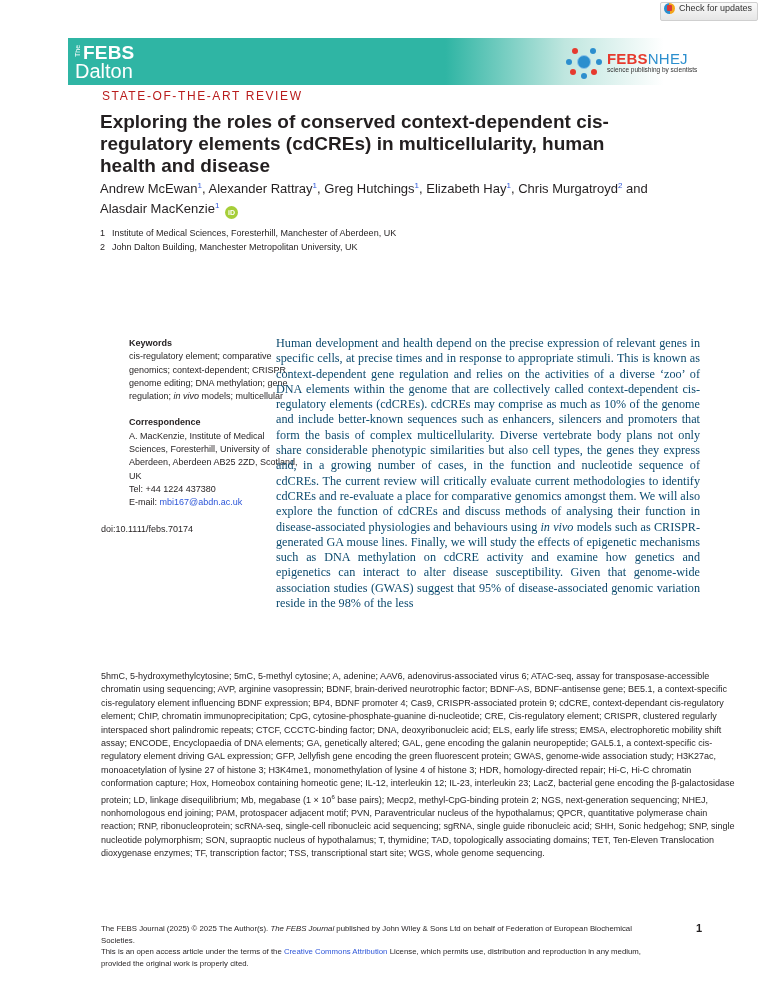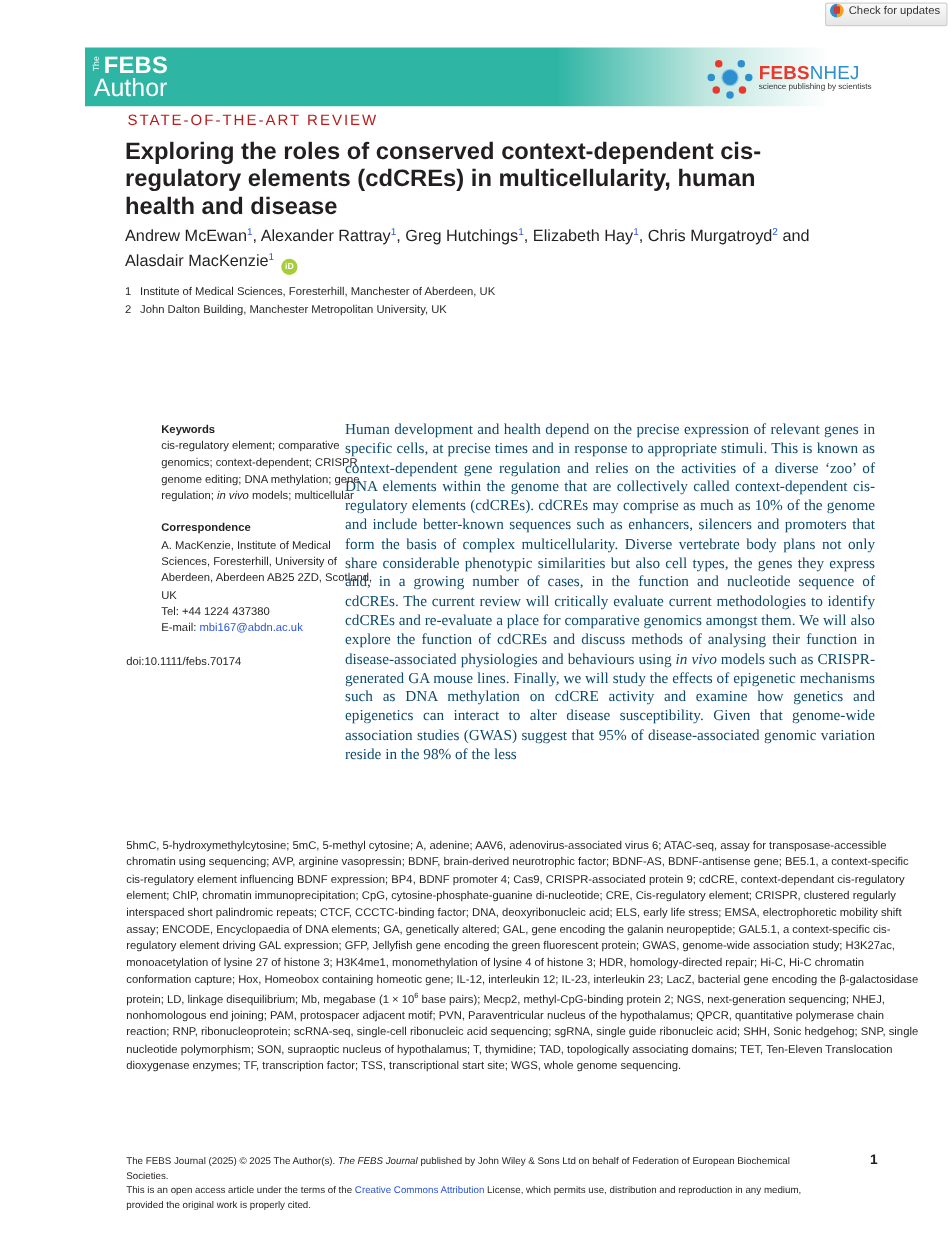--- a/index.html
+++ b/index.html
@@ -59,21 +59,21 @@
 
 <div class="cfu sans">
   <div class="ico"></div>
   <span>Check for updates</span>
 </div>
 
 <div class="banner sans">
   <div class="journal-logo">
     <span class="the">The</span>
     <span class="febs">FEBS</span>
-    <span class="journal">Author</span>
+    <span class="journal">Dalton</span>
   </div>
 </div>
 <div class="press sans">
   <div class="mol">
     <div class="d" style="left:6px;top:1px;background:#e63a2e"></div>
     <div class="d" style="left:24px;top:1px;background:#2c8fce"></div>
     <div class="d" style="left:0px;top:12px;background:#2c8fce"></div>
     <div class="d" style="left:30px;top:12px;background:#2c8fce"></div>
     <div class="d" style="left:4px;top:22px;background:#e63a2e"></div>
     <div class="d" style="left:25px;top:22px;background:#e63a2e"></div>

